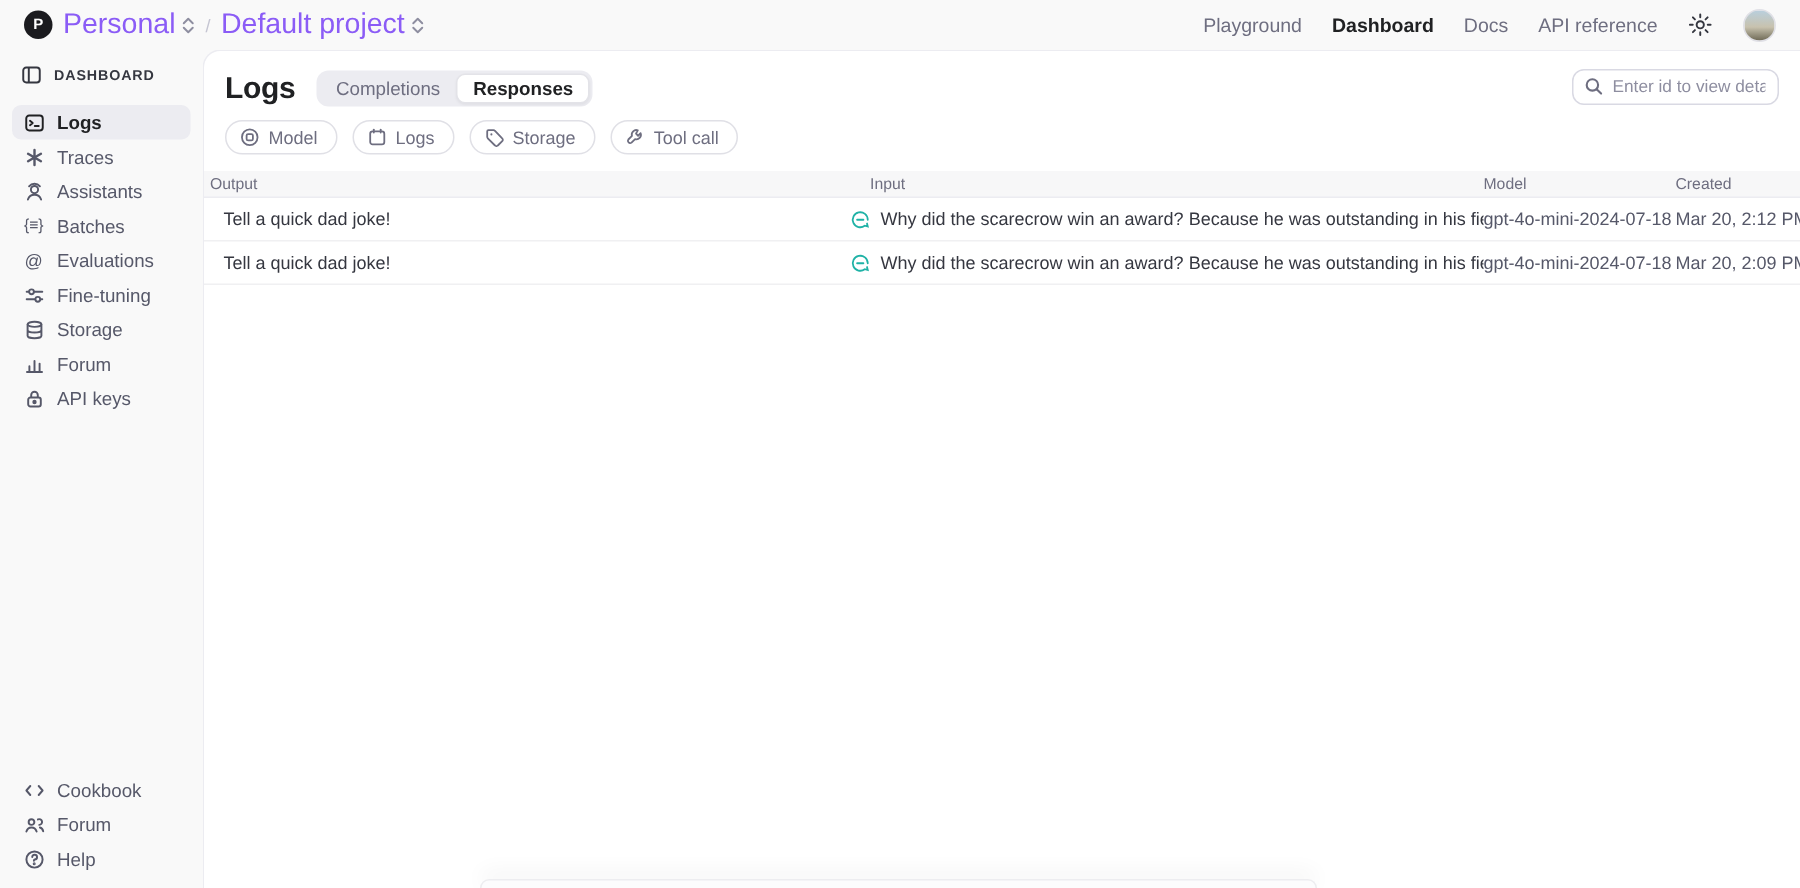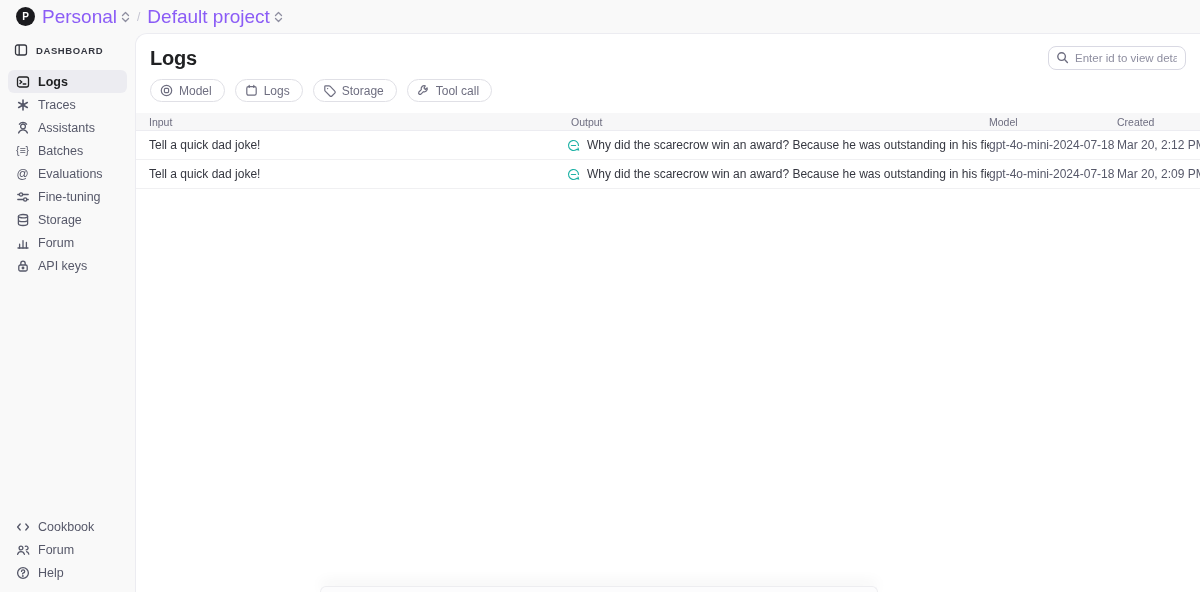--- a/index.html
+++ b/index.html
@@ -99,20 +99,33 @@
     <div class="crumb-btn">
       <span class="crumb-label">Default project</span>
       <span class="updown">
         <svg width="9" height="12" viewBox="0 0 9 12">
             <path d="M1.5 4.5 4.5 1.5 7.5 4.5 M1.5 7.5 4.5 10.5 7.5 7.5" fill="none" stroke="currentColor" stroke-width="1.3" stroke-linecap="round" stroke-linejoin="round"></path>
           </svg>
       </span>
     </div>
   </div>
 
+  <div class="nav">
+    <span class="nav-link">Playground</span>
+    <span class="nav-link active">Dashboard</span>
+    <span class="nav-link">Docs</span>
+    <span class="nav-link">API reference</span>
+    <span class="gear">
+      <svg width="17" height="17" viewBox="0 0 17 17" fill="none" stroke="currentColor" stroke-width="1.3">
+        <circle cx="8.5" cy="8.5" r="2.4"></circle>
+        <path d="M8.5 1.6v1.9 M8.5 13.5v1.9 M1.6 8.5h1.9 M13.5 8.5h1.9 M3.6 3.6l1.35 1.35 M12.05 12.05l1.35 1.35 M13.4 3.6l-1.35 1.35 M4.95 12.05 3.6 13.4" stroke-linecap="round"></path>
+      </svg>
+    </span>
+    <div class="user-avatar"></div>
+  </div>
 </div>
 
 <div class="sidebar">
   <div class="sb-header">
     <span class="ic">
       <svg width="14" height="14" viewBox="0 0 14 14" fill="none" stroke="currentColor" stroke-width="1.3">
         <rect x="1.5" y="2" width="11" height="10" rx="2"></rect>
           <line x1="5.2" y1="2" x2="5.2" y2="12"></line>
       </svg>
     </span>
@@ -236,20 +249,24 @@
       </span>
       <span>Help</span>
     </div>
   </div>
 </div>
 
 <div class="card">
   <div class="card-head">
     <div class="title-row">
       <span class="page-title">Logs</span>
+      <div class="tabgroup">
+        <span class="tab">Completions</span>
+        <span class="tab active">Responses</span>
+      </div>
     </div>
 
     <div class="search-wrap">
       <span class="search-ic">
         <svg width="13" height="13" viewBox="0 0 13 13" fill="none" stroke="currentColor" stroke-width="1.4" stroke-linecap="round">
           <circle cx="5.6" cy="5.6" r="3.8"></circle>
             <line x1="8.6" y1="8.6" x2="11.4" y2="11.4"></line>
         </svg>
       </span>
       <input class="search-input" type="text" placeholder="Enter id to view details" style="">
@@ -290,22 +307,22 @@
             <path d="M8.2 1.9a3 3 0 0 0-3.9 3.7L1.9 8a1.5 1.5 0 0 0 2.1 2.1l2.4-2.4a3 3 0 0 0 3.7-3.9L8.4 5.5 7 4.1z"></path>
           </svg>
         </span>
         <span>Tool call</span>
       </div>
     </div>
   </div>
 
   <div class="table">
     <div class="tr thead">
+      <span class="th c2">Output</span>
       <span class="th c1">Input</span>
-      <span class="th c2">Output</span>
       <span class="th c3">Model</span>
       <span class="th c4">Created</span>
     </div>
 
     <div class="tr row">
       <span class="cell c1">Tell a quick dad joke!</span>
       <span class="cell c2">
         <span class="chat-ic">
           <svg width="13" height="13" viewBox="0 0 13 13" fill="none" stroke="currentColor" stroke-width="1.2" stroke-linecap="round">
             <path d="M11.5 6.5a5 5 0 1 0-2 4l2 .5-.5-2"></path>

